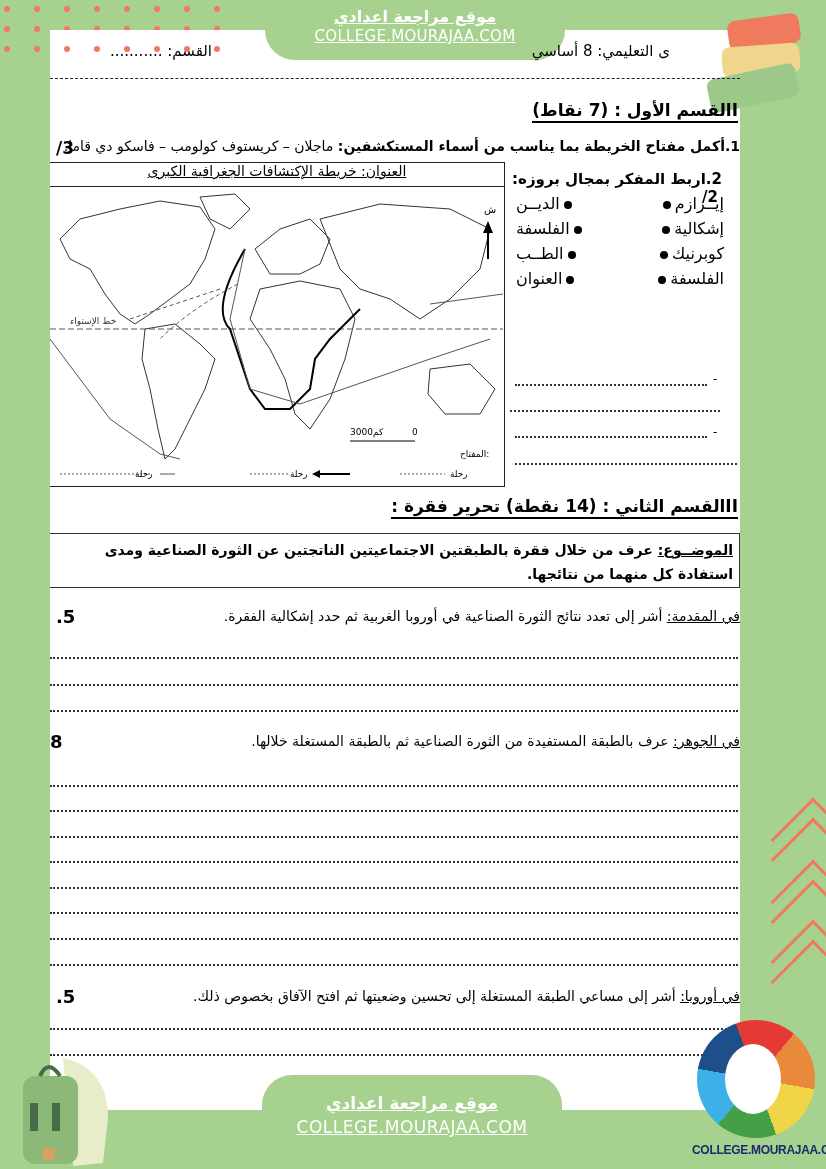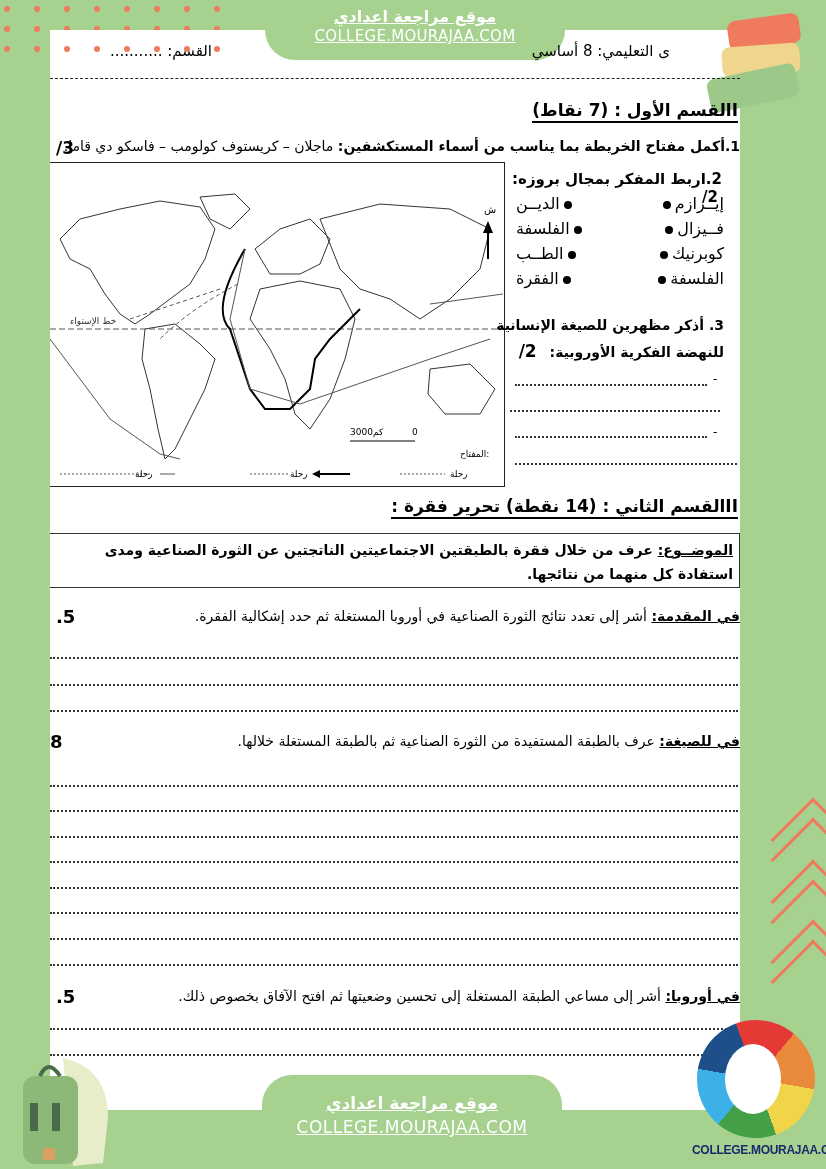--- a/index.html
+++ b/index.html
@@ -25,21 +25,21 @@
   .map-title { position: absolute; left: 0; right: 0; top: 0; height: 24px; text-align: center; font-size: 14px; direction: rtl; border-bottom: 1.5px solid #222; }
   .map-title span { text-decoration: underline; }
   .map-svg { position: absolute; left: 0; top: 26px; }
   .right-col { position: absolute; left: 480px; top: 162px; width: 232px; margin-left: 16px; }
   .match-row { display: flex; justify-content: space-between; direction: rtl; font-size: 16px; height: 25px; padding: 0 4px 0 20px; }
   .bullet { display: inline-block; width: 8px; height: 8px; border-radius: 50%; background: #000; margin: 0 4px; vertical-align: middle; }
   .dotline { position: absolute; height: 0; border-top: 2px dotted #333; }
   .box-topic { position: absolute; left: 50px; top: 533px; width: 690px; height: 55px; border: 1.5px solid #333; border-left: none; padding: 4px 6px; font-size: 14px; direction: rtl; line-height: 24px; font-weight: bold; }
   .box-topic u { text-decoration: underline; }
   .part-row { position: absolute; left: 50px; width: 690px; height: 24px; font-size: 14px; direction: rtl; }
-  .part-row .lbl { font-weight: bold; text-decoration: underline; }
+  .part-row .lbl { font-weight: normal; text-decoration: underline; }
   .part-row .pts { position: absolute; left: 6px; top: -2px; font-size: 18px; font-weight: bold; direction: ltr; }
   .chevron { position: absolute; width: 60px; height: 60px; border: 3px solid #f07a5e; border-right: none; border-bottom: none; transform: rotate(45deg); }
   .bottom-banner { position: absolute; left: 262px; top: 1075px; width: 300px; height: 94px; background: #a6d18e; border-radius: 30px 30px 0 0; text-align: center; color: #fff; padding-top: 18px; }
   .bottom-banner .ar { font-size: 17px; font-weight: bold; text-decoration: underline; direction: rtl; }
   .bottom-banner .en { font-size: 17px; text-decoration: underline; letter-spacing: 0.5px; margin-top: 4px; }
   .backpack { position: absolute; left: 18px; top: 1058px; width: 95px; height: 108px; }
   .wheel { position: absolute; left: 697px; top: 1020px; width: 118px; height: 118px; border-radius: 50%; background: conic-gradient(#e53935 0 40deg, #e8893c 40deg 100deg, #f0d548 100deg 160deg, #43a047 160deg 220deg, #3eb0e8 220deg 280deg, #1e4f8a 280deg 340deg, #e53935 340deg 360deg); }
   .wheel::after { content: ""; position: absolute; left: 28px; top: 24px; width: 56px; height: 70px; border-radius: 50%; background: #fff; }
   .wheel-label { position: absolute; left: 692px; top: 1143px; font-size: 12px; font-weight: bold; color: #1a2a6c; font-family: "Liberation Sans", sans-serif; letter-spacing: -0.3px; }
 </style>
@@ -99,20 +99,21 @@
 
 <div class="sec-title" style="top:100px;">Iالقسم الأول : (7 نقاط)</div>
 
 <div class="q-line" style="top:138px;width:690px;left:50px;">
   <b>1.أكمل مفتاح الخريطة بما يناسب من أسماء المستكشفين:</b>
   <span>ماجلان – كريستوف كولومب – فاسكو دي قاما.</span>
   <b style="position:absolute;left:6px;font-size:17px;direction:ltr;">/3</b>
 </div>
 
 <div class="map-box">
+  <div class="map-title"><span>العنوان: خريطة الإكتشافات الجغرافية الكبرى</span></div>
   <svg class="map-svg" width="453" height="297" viewBox="0 0 453 297">
     <g fill="none" stroke="#333" stroke-width="1">
 
       <path d="M10 50 L30 30 L70 20 L110 12 L150 18 L165 40 L155 70 L140 95 L120 110 L100 125 L85 135 L70 125 L55 105 L40 80 L20 70 Z"></path>
 
       <path d="M150 8 L185 5 L200 20 L180 40 L160 30 Z"></path>
 
       <path d="M95 140 L125 135 L150 155 L165 170 L155 200 L140 230 L125 260 L115 270 L108 240 L100 200 L92 170 Z"></path>
 
       <path d="M205 60 L230 40 L260 30 L280 50 L270 75 L250 85 L220 85 Z"></path>
@@ -157,62 +158,58 @@
 <div class="right-col">
   <div class="rtl" style="font-size:15px;font-weight:bold;height:32px;padding:8px 6px 0 0;">
     <span>2.اربط المفكر بمجال بروزه:</span>
     <span style="direction:ltr;display:inline-block;margin-right:4px;">/2</span>
   </div>
   <div class="match-row">
     <span><span>إيــرازم</span><span class="bullet"></span></span>
     <span><span class="bullet"></span><span>الديــن</span></span>
   </div>
   <div class="match-row">
-    <span><span>فــيزال</span><span class="bullet"></span></span>
+    <span><span>إشكالية</span><span class="bullet"></span></span>
     <span><span class="bullet"></span><span>الفلسفة</span></span>
   </div>
   <div class="match-row">
     <span><span>كوبرنيك</span><span class="bullet"></span></span>
     <span><span class="bullet"></span><span>الطــب</span></span>
   </div>
   <div class="match-row">
     <span><span>الفلسفة</span><span class="bullet"></span></span>
-    <span><span class="bullet"></span><span>الفقرة</span></span>
-  </div>
-  <div class="rtl" style="font-size:14px;font-weight:bold;margin-top:18px;padding-right:4px;line-height:26px;">
-    <div>3. أذكر مظهرين للصيغة الإنسانية</div>
-    <div><span>للنهضة الفكرية الأوروبية:</span> <span style="font-size:17px;direction:ltr;display:inline-block;margin-right:8px;">/2</span></div>
+    <span><span class="bullet"></span><span>العنوان</span></span>
   </div>
 </div>
 
 <span style="position:absolute;left:713px;top:372px;font-size:12px;">-</span>
 <div class="dotline" style="left:515px;top:384px;width:192px;"></div>
 <div class="dotline" style="left:510px;top:410px;width:210px;"></div>
 <span style="position:absolute;left:713px;top:425px;font-size:12px;">-</span>
 <div class="dotline" style="left:515px;top:436px;width:192px;"></div>
 <div class="dotline" style="left:515px;top:463px;width:222px;"></div>
 
 <div class="sec-title" style="top:496px;">IIالقسم الثاني : (14 نقطة) تحرير فقرة :</div>
 
 <div class="box-topic">
   <u>الموضــوع:</u>
   <span>عرف من خلال فقرة بالطبقتين الاجتماعيتين الناتجتين عن الثورة الصناعية ومدى استفادة كل منهما من نتائجها.</span>
 </div>
 
 <div class="part-row" style="top:608px;">
   <span class="lbl">في المقدمة:</span>
-  <span>أشر إلى تعدد نتائج الثورة الصناعية في أوروبا المستغلة ثم حدد إشكالية الفقرة.</span>
+  <span>أشر إلى تعدد نتائج الثورة الصناعية في أوروبا الغربية ثم حدد إشكالية الفقرة.</span>
   <span class="pts">.5</span>
 </div>
 <div class="dotline" style="left:50px;top:657px;width:688px;"></div>
 <div class="dotline" style="left:50px;top:684px;width:688px;"></div>
 <div class="dotline" style="left:50px;top:710px;width:688px;"></div>
 
 <div class="part-row" style="top:733px;">
-  <span class="lbl">في للصيغة:</span>
+  <span class="lbl">في الجوهر:</span>
   <span>عرف بالطبقة المستفيدة من الثورة الصناعية ثم بالطبقة المستغلة خلالها.</span>
   <span class="pts" style="left:0;">8</span>
 </div>
 <div class="dotline" style="left:50px;top:785px;width:688px;"></div>
 <div class="dotline" style="left:50px;top:810px;width:688px;"></div>
 <div class="dotline" style="left:50px;top:836px;width:688px;"></div>
 <div class="dotline" style="left:50px;top:861px;width:688px;"></div>
 <div class="dotline" style="left:50px;top:887px;width:688px;"></div>
 <div class="dotline" style="left:50px;top:912px;width:688px;"></div>
 <div class="dotline" style="left:50px;top:938px;width:688px;"></div>

